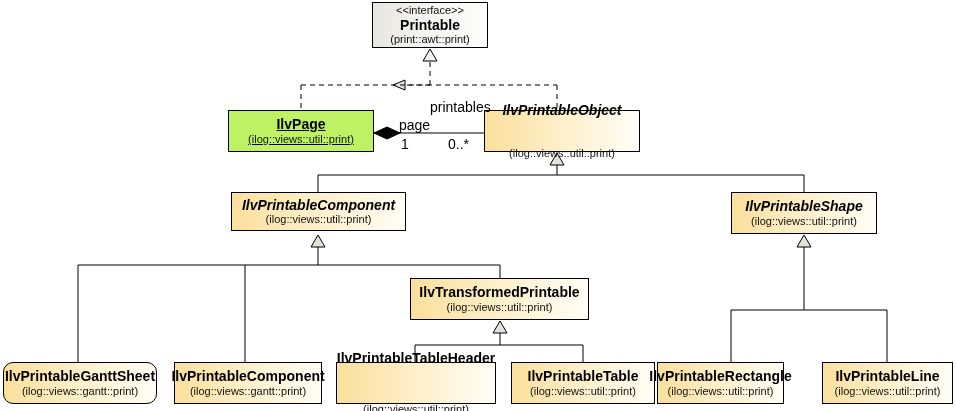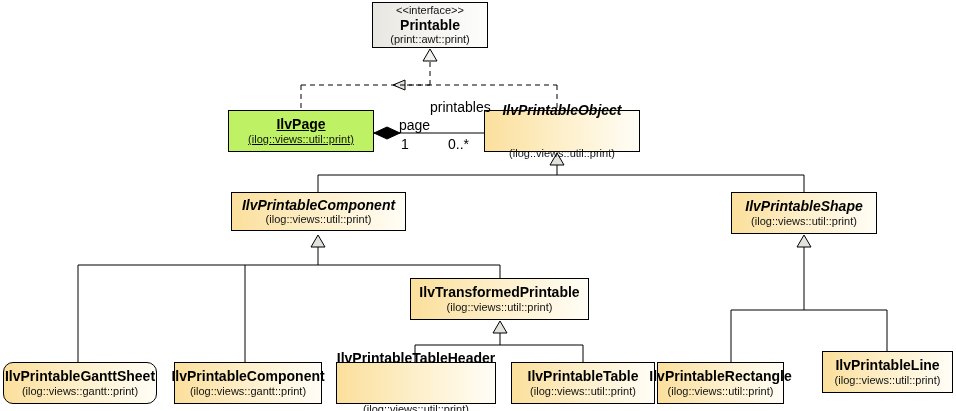--- a/index.html
+++ b/index.html
@@ -196,18 +196,18 @@
   <div class="node fill-grad" style="left:511px; top:362px; width:144px; height:42px;">
     <div class="cname">IlvPrintableTable</div>
     <div class="pkg">(ilog::views::util::print)</div>
   </div>
 
   <div class="node fill-grad" style="left:657px; top:362px; width:127px; height:42px;">
     <div class="cname">IlvPrintableRectangle</div>
     <div class="pkg">(ilog::views::util::print)</div>
   </div>
 
-  <div class="node fill-grad" style="left:822px; top:351px; width:131px; height:42px;">
+  <div class="node fill-grad" style="left:822px; top:362px; width:131px; height:42px;">
     <div class="cname">IlvPrintableLine</div>
     <div class="pkg">(ilog::views::util::print)</div>
   </div>
 
 </div>
 
 </body></html>

